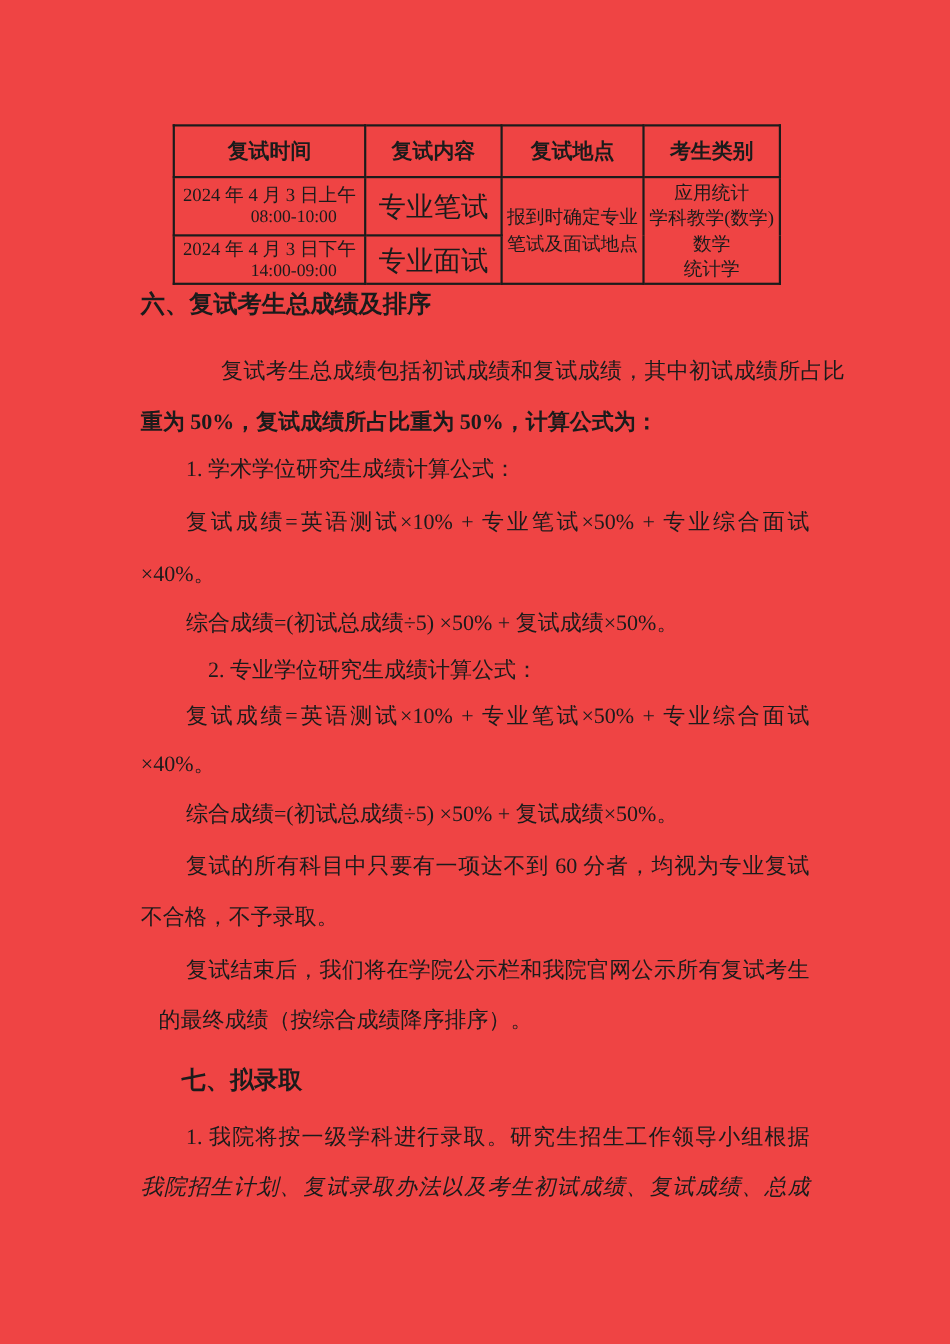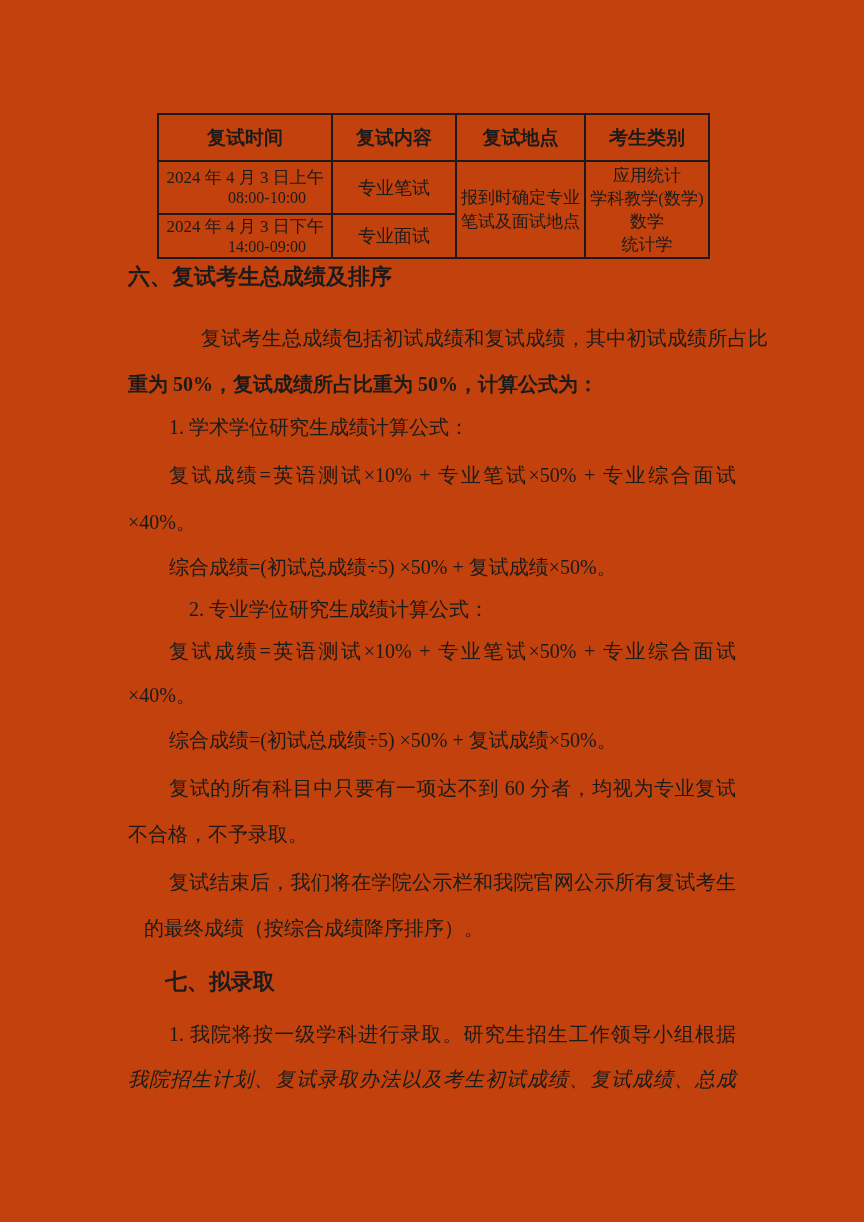--- a/index.html
+++ b/index.html
@@ -1,39 +1,39 @@
 <!DOCTYPE html>
 <html><head>
 <meta charset="utf-8">
 <style>
   html,body{margin:0;padding:0;background:#fff;}
   .page{
     position:relative;
     width:864px;height:1222px;
-    background:#c2410c;
+    background:#ef4444;
     font-family:"Liberation Serif", serif;
     color:#1b1b1b;
     overflow:hidden;
   }
   
   .tbl{
     position:absolute;left:157px;top:113px;
     border-collapse:collapse;table-layout:fixed;
     width:551px;
   }
   .tbl th,.tbl td{
     border:2px solid #1b1b1b;
     padding:0;
     text-align:center;vertical-align:middle;
     color:#1b1b1b;
   }
   .tbl th{font-size:19px;font-weight:700;}
   .t-date{font-size:17px;line-height:21px;}
   .t-time{font-size:16px;line-height:20px;margin-left:44px;}
-  .t-content{font-size:18px;}
+  .t-content{font-size:25px;}
   .t-loc{text-align:left;padding-left:7px;}
   .t-loc div{font-size:17px;line-height:24px;}
   .t-cat{text-align:left;padding-left:8px;vertical-align:middle;}
   .t-cat div{font-size:17px;line-height:23px;}
   
   .ln{
     position:absolute;
     font-size:20px;line-height:29px;
     white-space:nowrap;
   }

